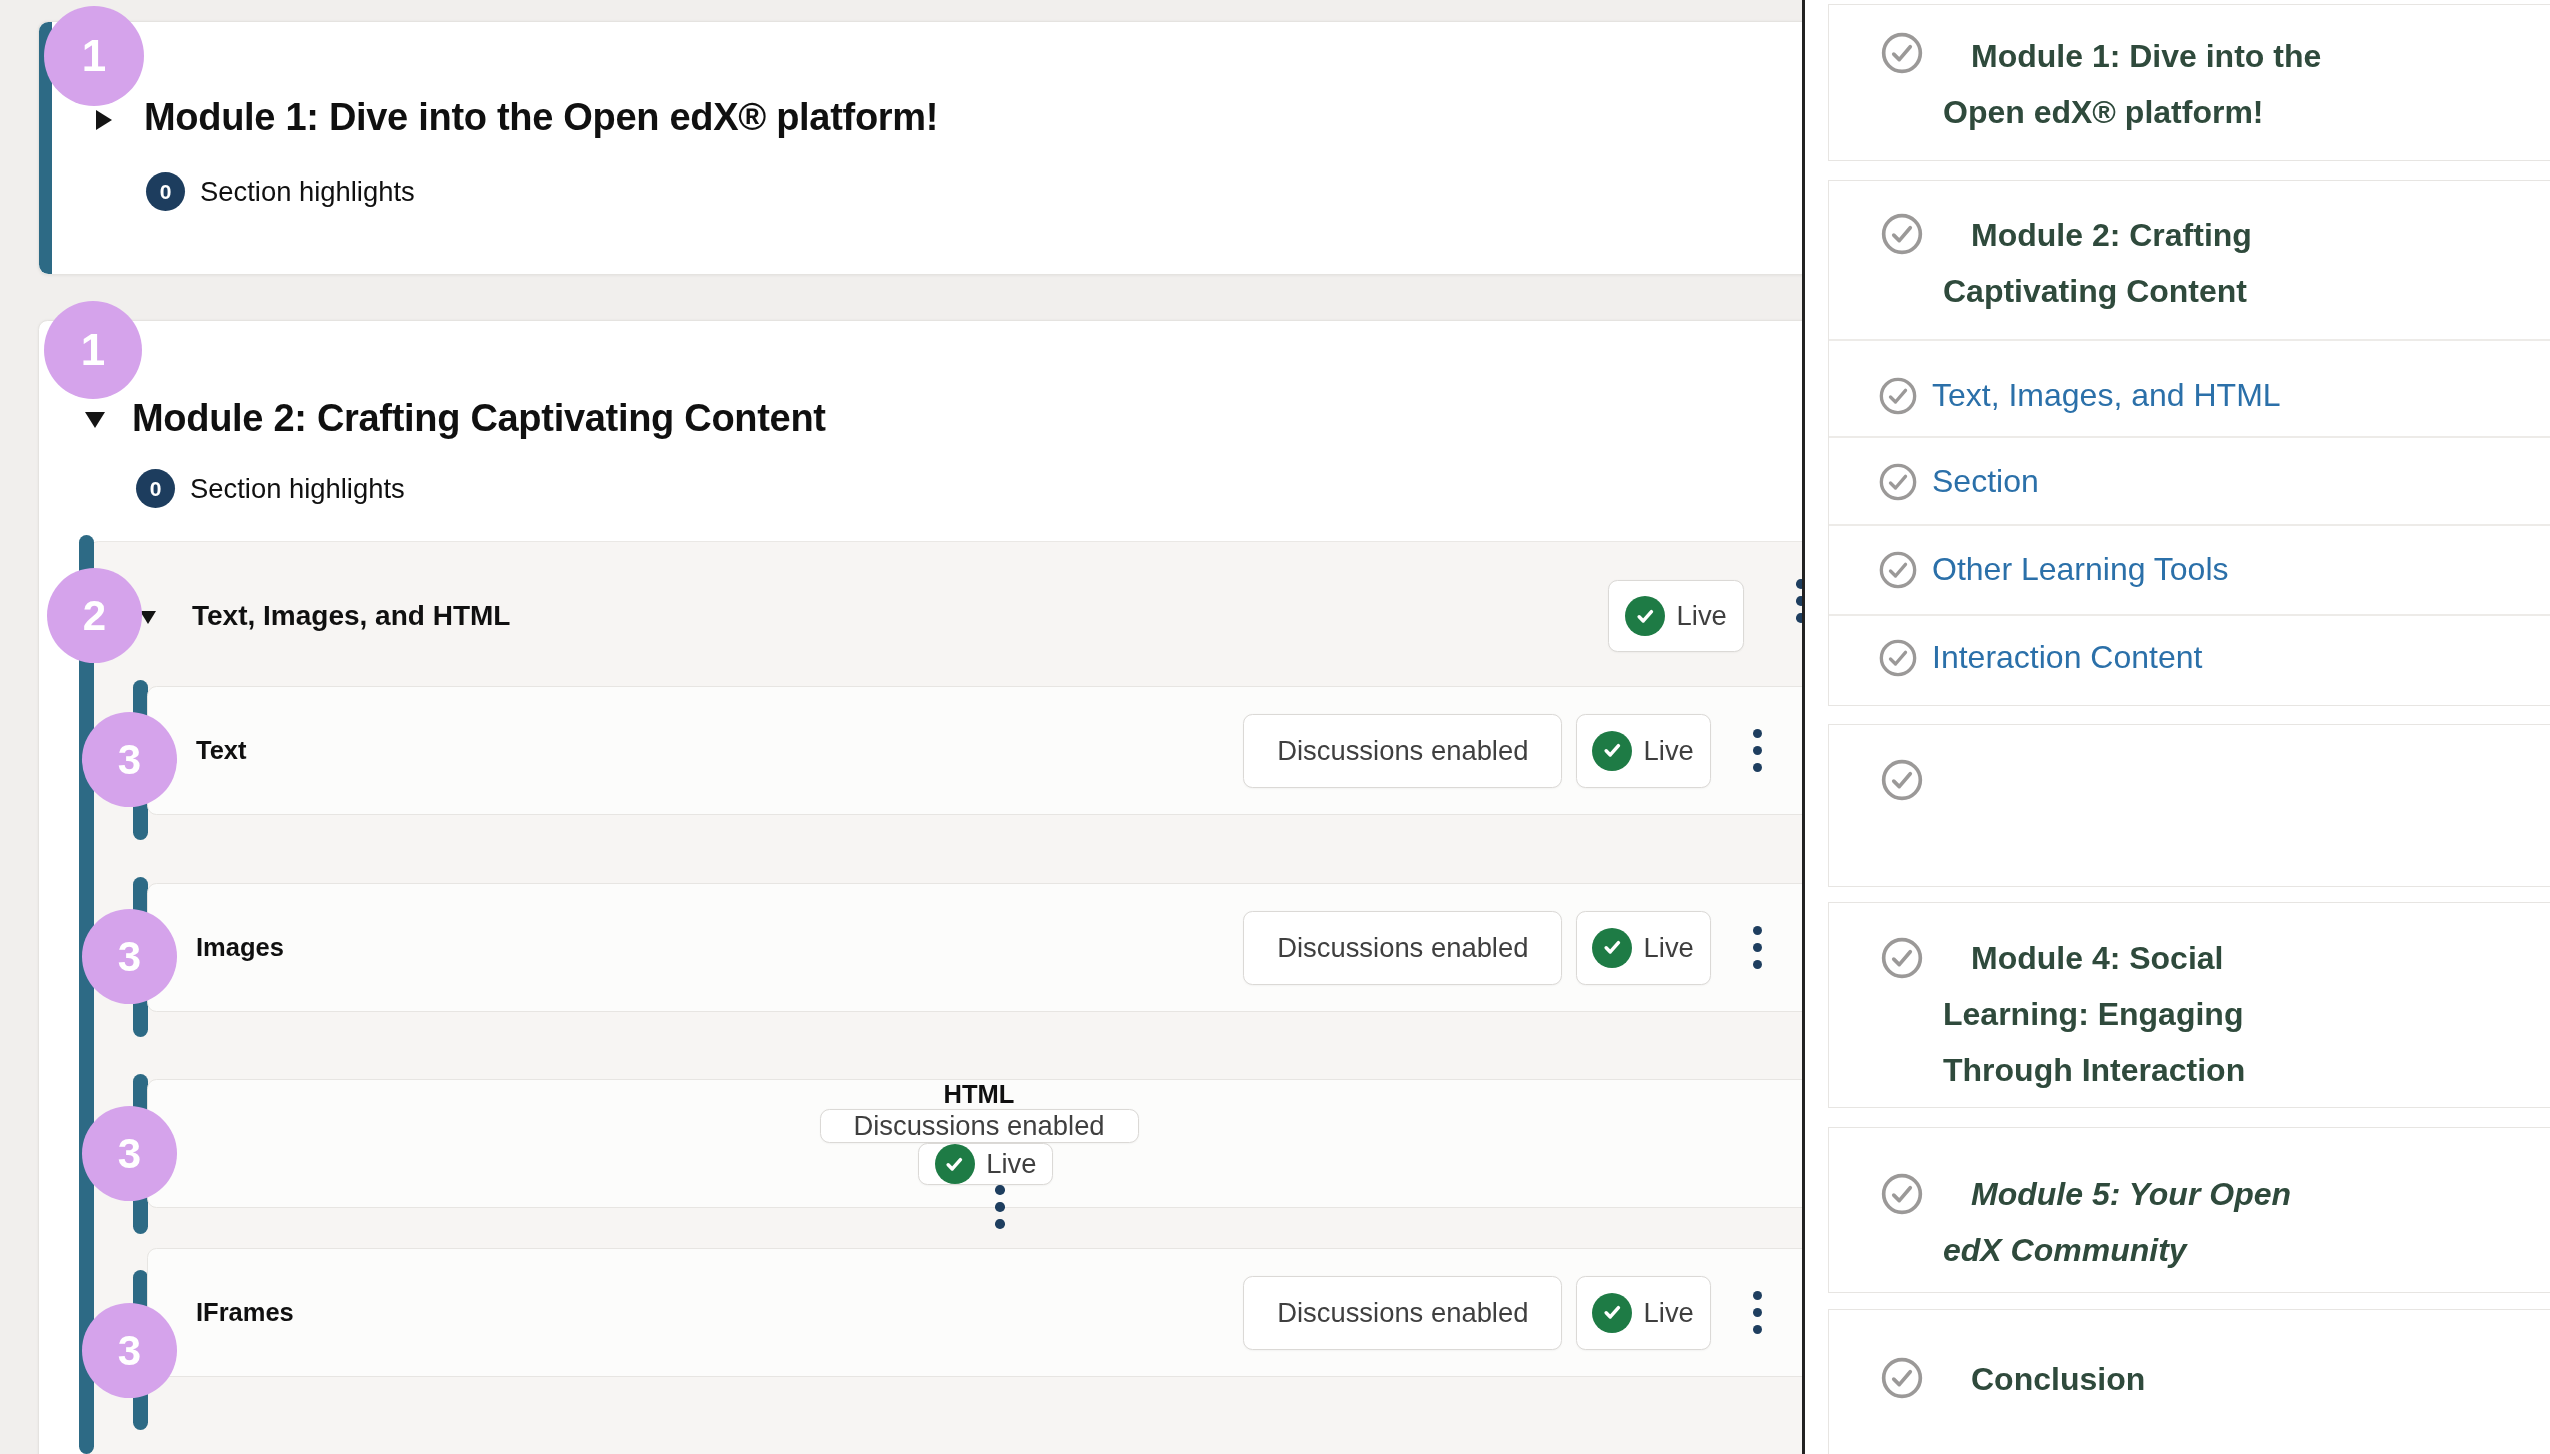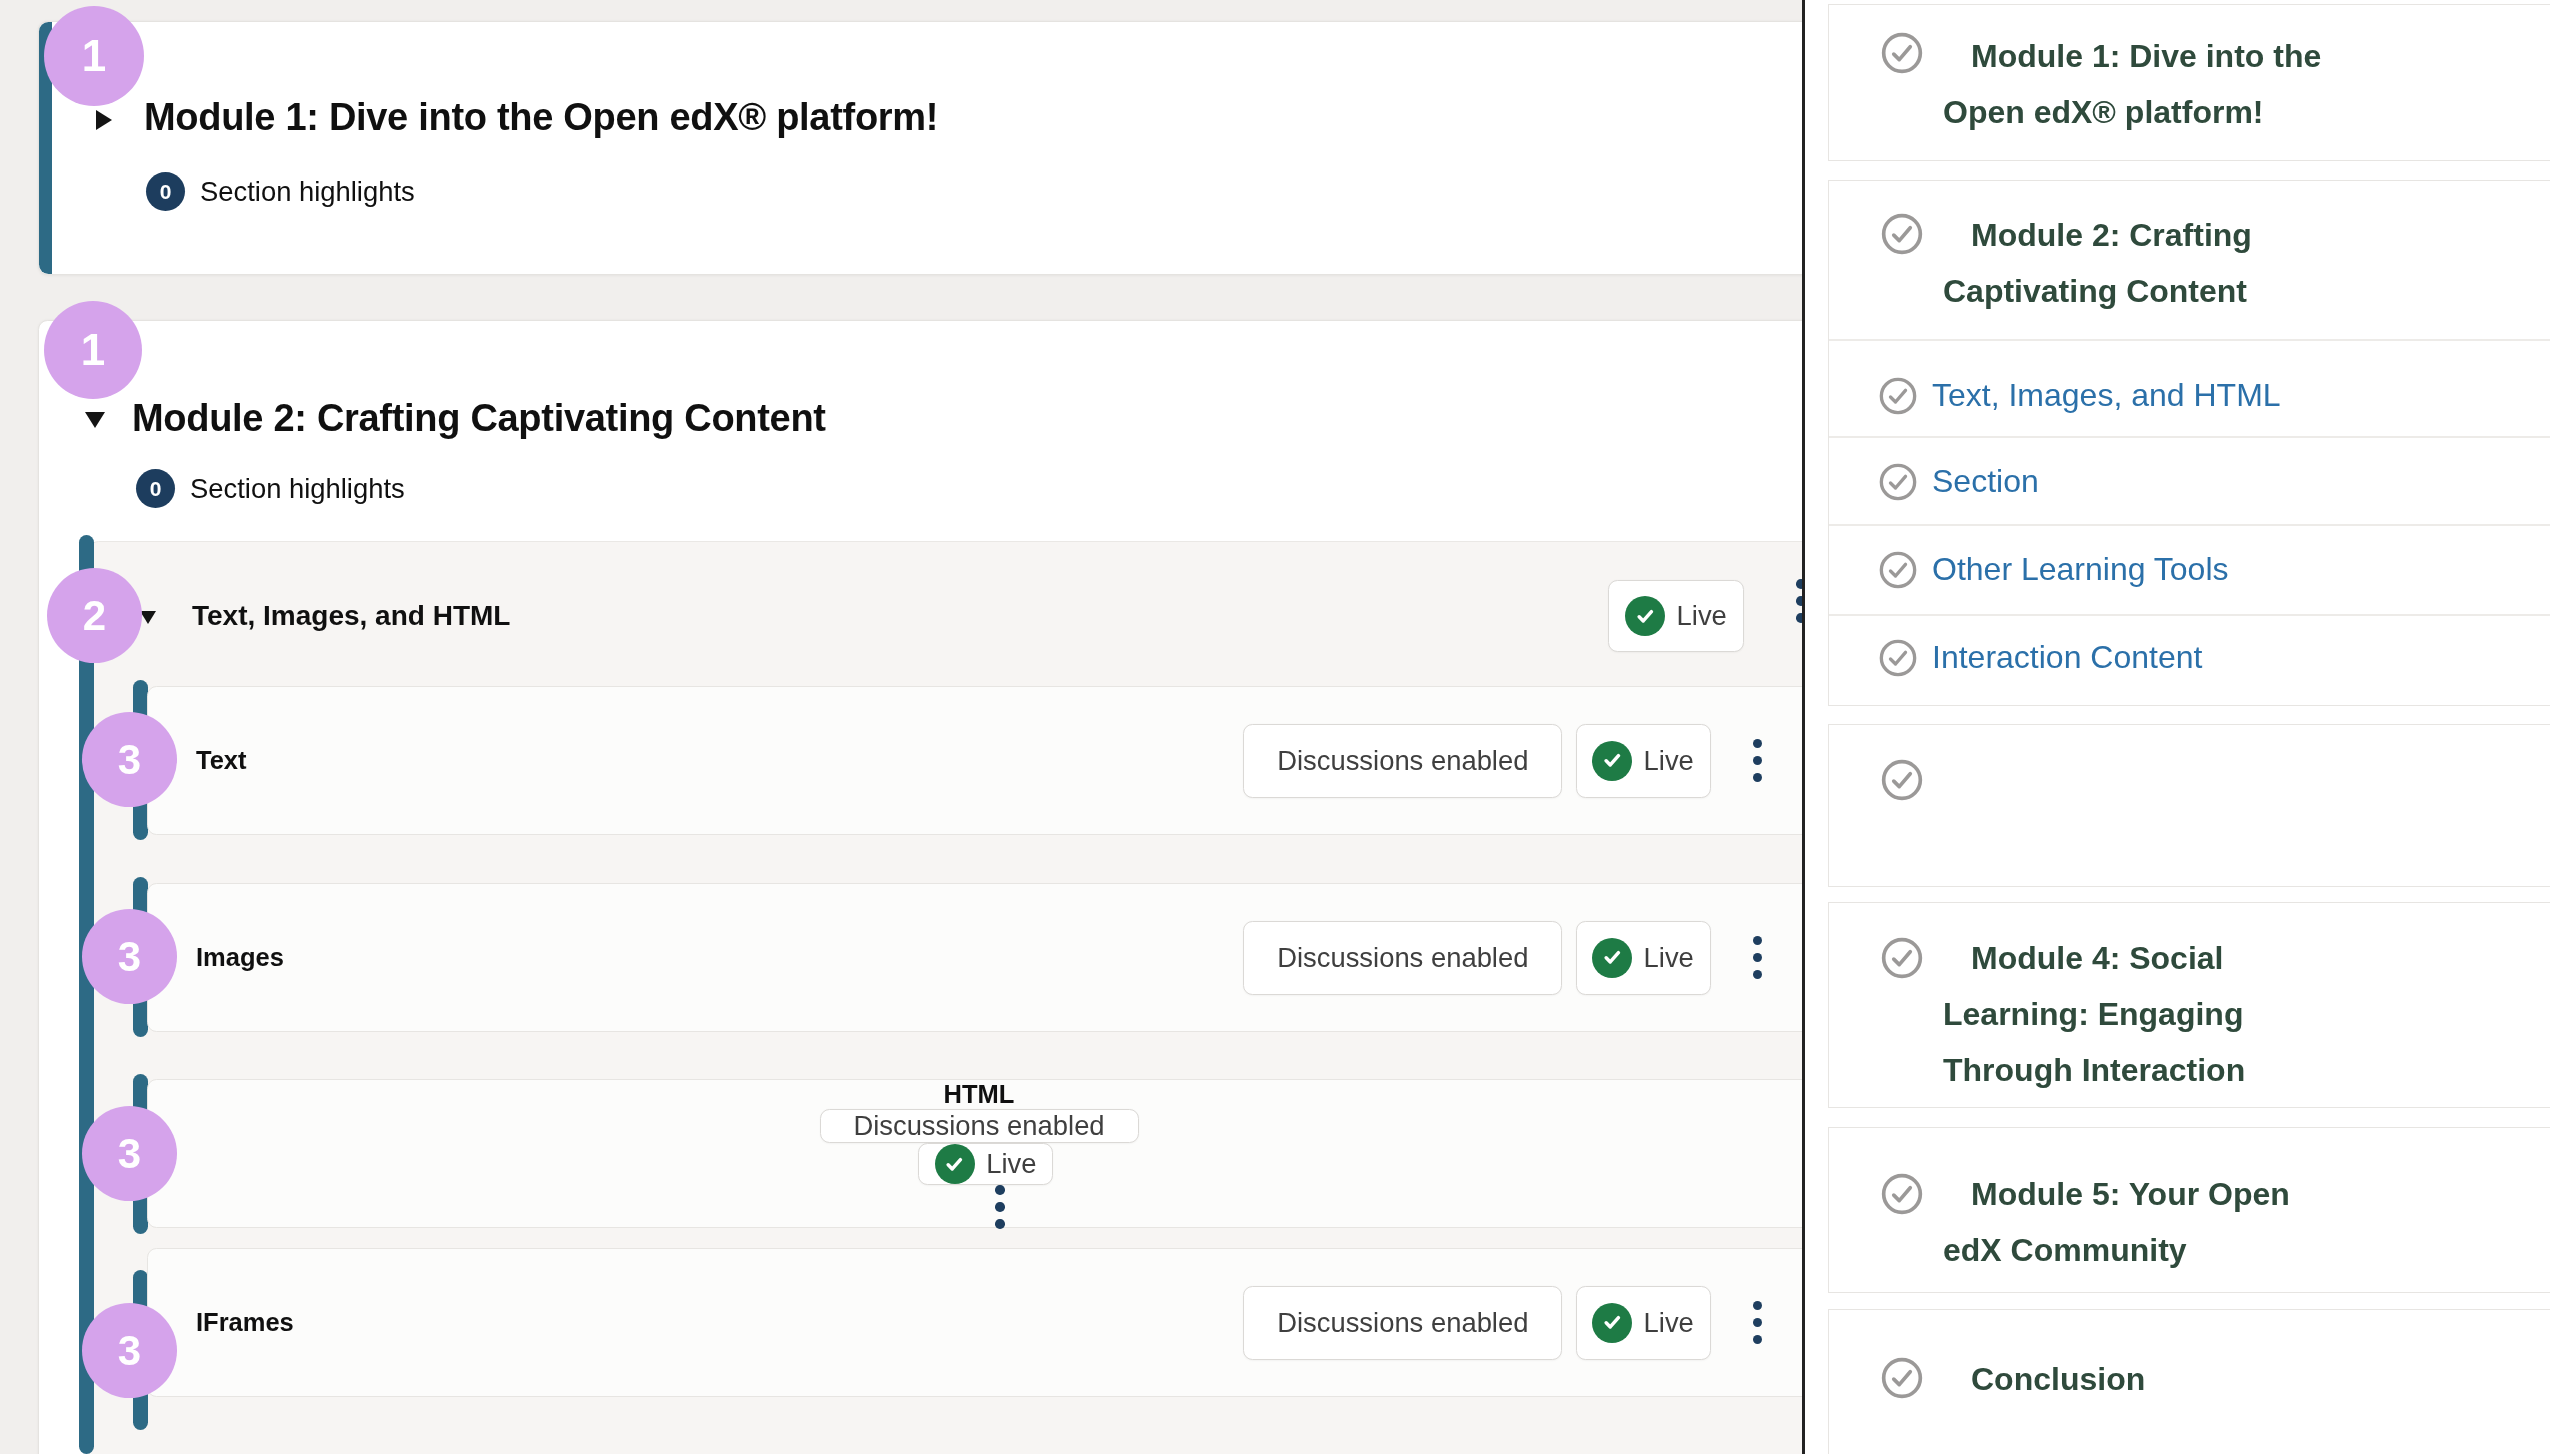--- a/index.html
+++ b/index.html
@@ -79,21 +79,21 @@
   .kebab{display:flex; flex-direction:column; gap:7.6px; align-items:center; cursor:pointer;}
   .kebab i{width:9.5px; height:9.5px; border-radius:50%; background:#1e3e5f; display:block;}
   #sub-kebab{position:absolute; left:1796px; top:579px; z-index:3;}
   
   .unit-accent{
     position:absolute; left:133px; width:15px; height:160px;
     background:#2d6a85; border-radius:7.6px; z-index:2;
   }
   #uacc0{top:680px;} #uacc1{top:877px;} #uacc2{top:1074px;} #uacc3{top:1270px;}
   .unit{
-    position:absolute; left:147px; width:1667px; height:149px;
+    position:absolute; left:147px; width:1667px; height:129px;
     background:#fcfcfb; border:0.9px solid #e7e5e2; border-radius:9.5px;
     display:flex; align-items:center; padding:0 51px 0 48px; box-sizing:border-box; z-index:3;
   }
   #unit0{top:686px;} #unit1{top:883px;} #unit2{top:1079px;flex-direction:column;} #unit3{top:1248px;}
   .unit-title{font-size:25.5px; font-weight:bold; color:#101010;}
   .unit .spacer{flex:1;}
   .unit .pill-live{margin-left:13.2px;}
   .unit .kebab{margin-left:42px;}
   
   #sidebar{
@@ -112,21 +112,21 @@
   #sc6{top:1309px; height:149px;}
   .scard .check-icon{position:absolute; left:51px;}
   #sc1 .check-icon{top:26.5px;} #sc2 .check-icon{top:31px;} #sc3 .check-icon{top:33px;}
   #sc4 .check-icon{top:33px;} #sc5 .check-icon{top:44px;} #sc6 .check-icon{top:46px;}
   .s-title{
     margin:0; padding-left:114px; padding-right:38px; max-width:397px;
     font-size:32px; font-weight:bold; color:#2f4a3c; line-height:56px; text-indent:28px;
   }
   #sc1 .s-title{padding-top:23px;} #sc2 .s-title{padding-top:25.5px;}
   #sc3 .s-title{padding-top:27.4px;} #sc4 .s-title{padding-top:27.4px;}
-  #sc5 .s-title{padding-top:38px;} #sc6 .s-title{padding-top:41px;}
+  #sc5 .s-title{padding-top:38px;font-style:italic;} #sc6 .s-title{padding-top:41px;}
   .s-divider{position:absolute; left:0; right:0; height:1.9px; background:#edebe8;}
   #sdiv0{top:158px;} #sdiv1{top:255px;} #sdiv2{top:343px;} #sdiv3{top:433px;}
   .s-link-row{
     position:absolute; left:0; right:0; height:57px;
     display:flex; align-items:center;
   }
   #slink0{top:186px;} #slink1{top:272px;} #slink2{top:360px;} #slink3{top:448px;}
   .s-link-row .check-icon-sm{margin-left:49px; flex:0 0 auto; display:flex;}
   .s-link{margin-left:14px; font-size:32px; color:#2b70a9; text-decoration:none; cursor:pointer;}
 </style>

